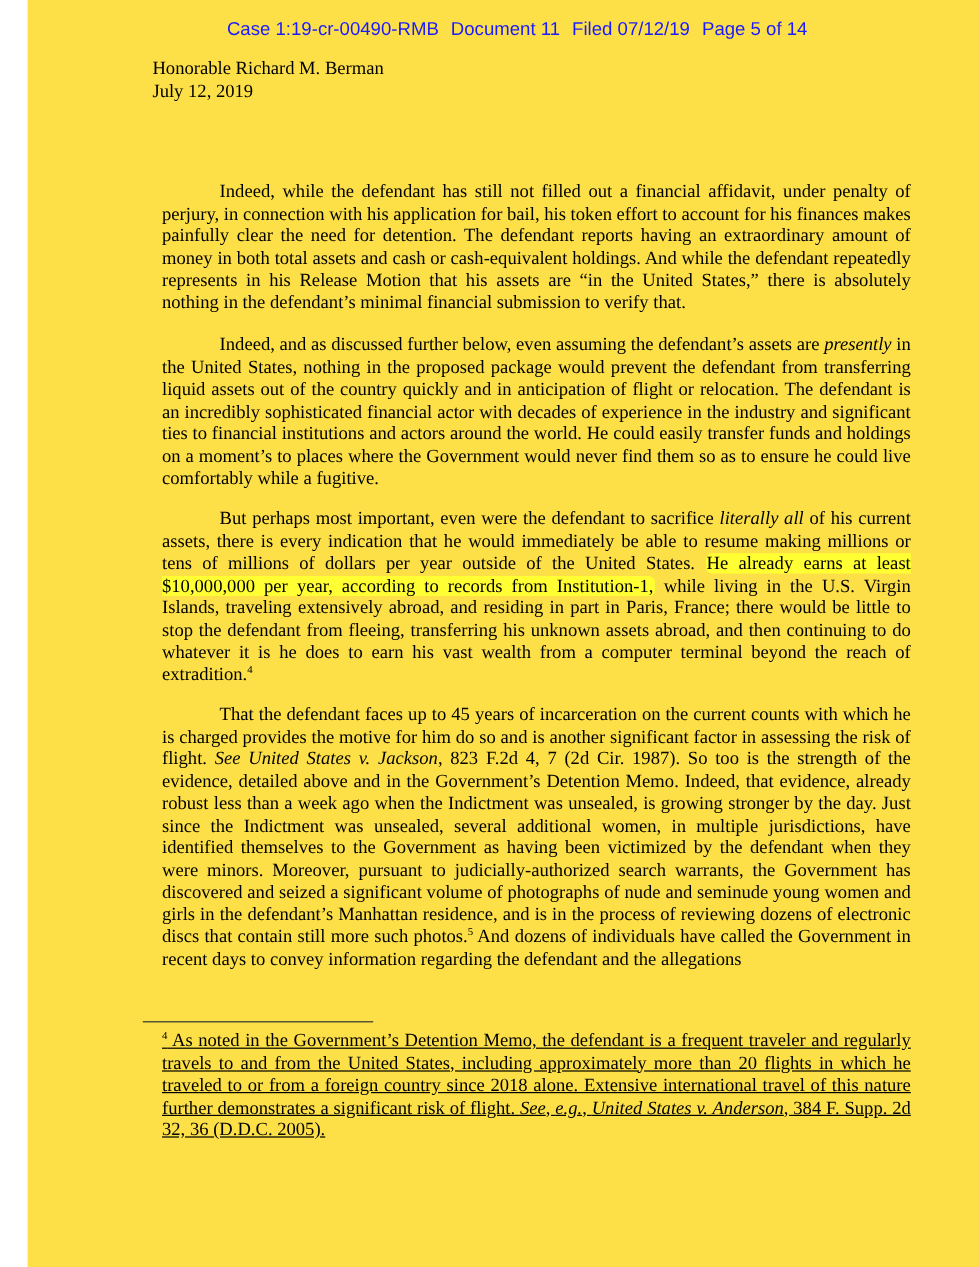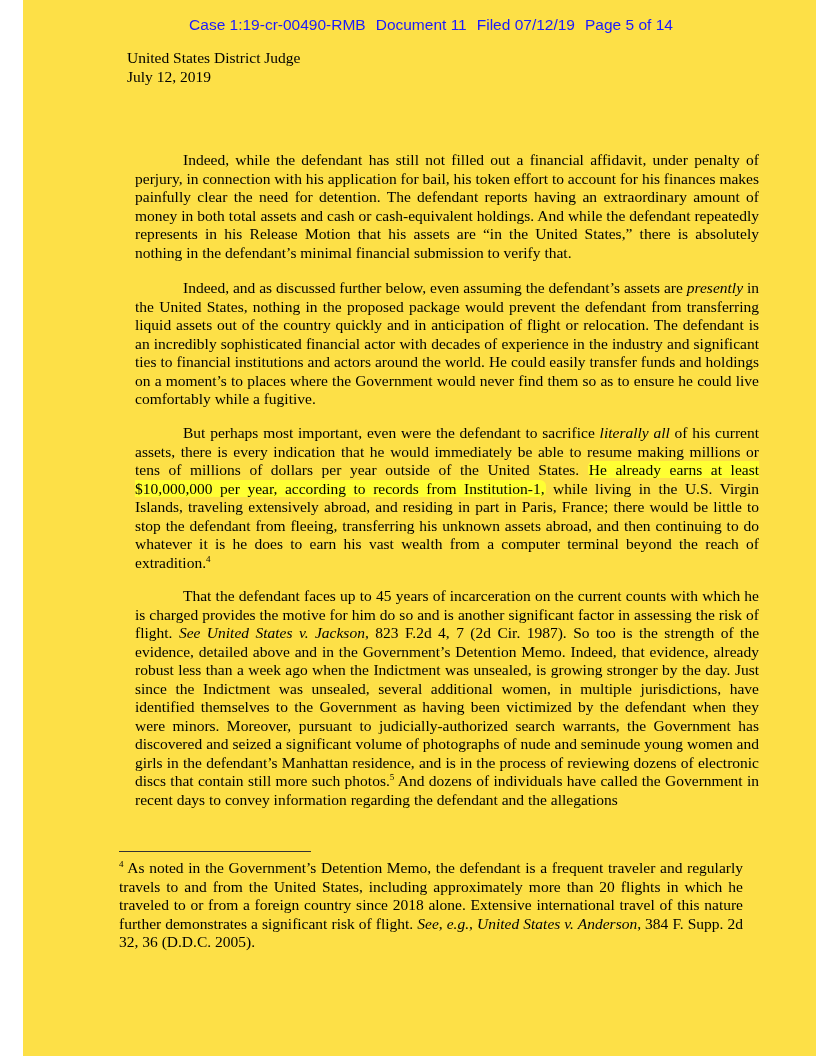--- a/index.html
+++ b/index.html
@@ -19,36 +19,37 @@
   .body-text {
     position: absolute; left: 112px; width: 624px;
     font-family: "Liberation Serif", serif; font-size: 15.5px; line-height: 18.5px; color: #000;
     text-align: justify;
   }
   .body-text p { margin: 0; text-indent: 48px; }
   .hl { background: #ffff33; border-radius: 6px; padding: 0 1px; }
   sup { font-size: 9px; line-height: 0; vertical-align: super; }
   .fn-rule { position: absolute; left: 96px; top: 851px; width: 192px; height: 1px; background: #333; }
   .footnote {
-    position: absolute; left: 96px; width: 624px;
+    position: absolute; left: 112px; width: 624px;
     font-family: "Liberation Serif", serif; font-size: 15.5px; line-height: 18.5px; color: #000;
     text-align: justify;
+    text-decoration: underline;
   }
   .footnote p { margin: 0; }
   i { font-style: italic; }
 </style>
 </head>
 <body>
 
 <div class="page">
 
   <div class="ecf-header"><span>Case 1:19-cr-00490-RMB</span><span>Document 11</span><span>Filed 07/12/19</span><span>Page 5 of 14</span></div>
 
   <div class="letterhead">
-    <div>United States District Judge</div>
+    <div>Honorable Richard M. Berman</div>
     <div>July 12, 2019</div>
   </div>
 
   <div class="body-text" style="top:151px;">
     <p><span>Indeed, while the defendant has still not filled out a financial affidavit, under penalty of perjury, in connection with his application for bail, his token effort to account for his finances makes painfully clear the need for detention.  The defendant reports having an extraordinary amount of money in both total assets and cash or cash-equivalent holdings.  And while the defendant repeatedly represents in his Release Motion that his assets are “in the United States,” there is absolutely nothing in the defendant’s minimal financial submission to verify that.</span></p>
   </div>
 
   <div class="body-text" style="top:279px;">
     <p><span>Indeed, and as discussed further below, even assuming the defendant’s assets are </span><i>presently</i><span> in the United States, nothing in the proposed package would prevent the defendant from transferring liquid assets out of the country quickly and in anticipation of flight or relocation. The defendant is an incredibly sophisticated financial actor with decades of experience in the industry and significant ties to financial institutions and actors around the world.  He could easily transfer funds and holdings on a moment’s to places where the Government would never find them so as to ensure he could live comfortably while a fugitive.</span></p>
   </div>

